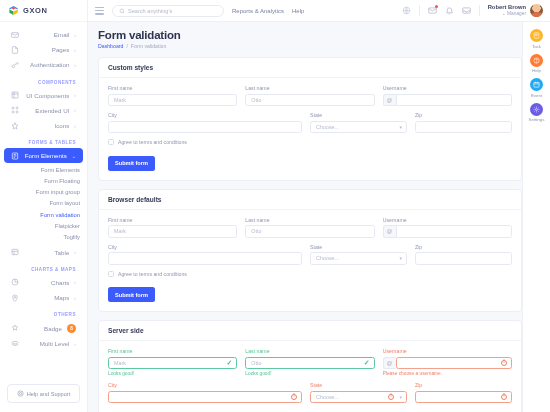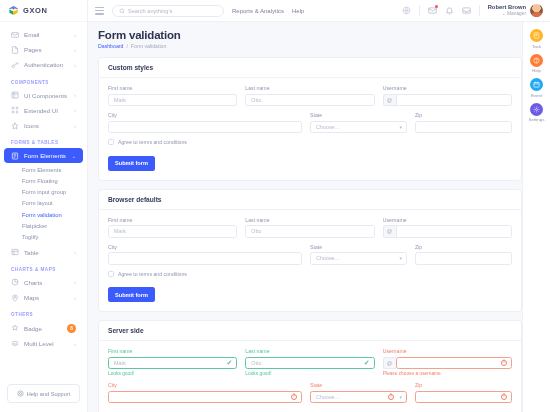--- a/index.html
+++ b/index.html
@@ -11,20 +11,21 @@
   }
   .app { display: flex; width: 550px; height: 412px; position: relative; }
 
   
   .sidebar {
     width: 88px; height: 412px; background: #ffffff;
     border-right: 1px solid #eef0f6;
     display: flex; flex-direction: column;
     flex: 0 0 88px;
     overflow: hidden;
+    text-align: right;
   }
   .logo-row {
     height: 22px; display: flex; align-items: center; gap: 4px;
     padding: 0 8px; flex: 0 0 22px;
     border-bottom: 1px solid #f2f4f9;
   }
   .logo-mark { width: 11px; height: 11px; position: relative; flex: 0 0 11px; }
   .logo-text { font-size: 7.5px; font-weight: 700; color: #3d4465; letter-spacing: .6px; }
   .nav { padding: 5px 0 0 0; flex: 1 1 auto; }
   .nav-item {

